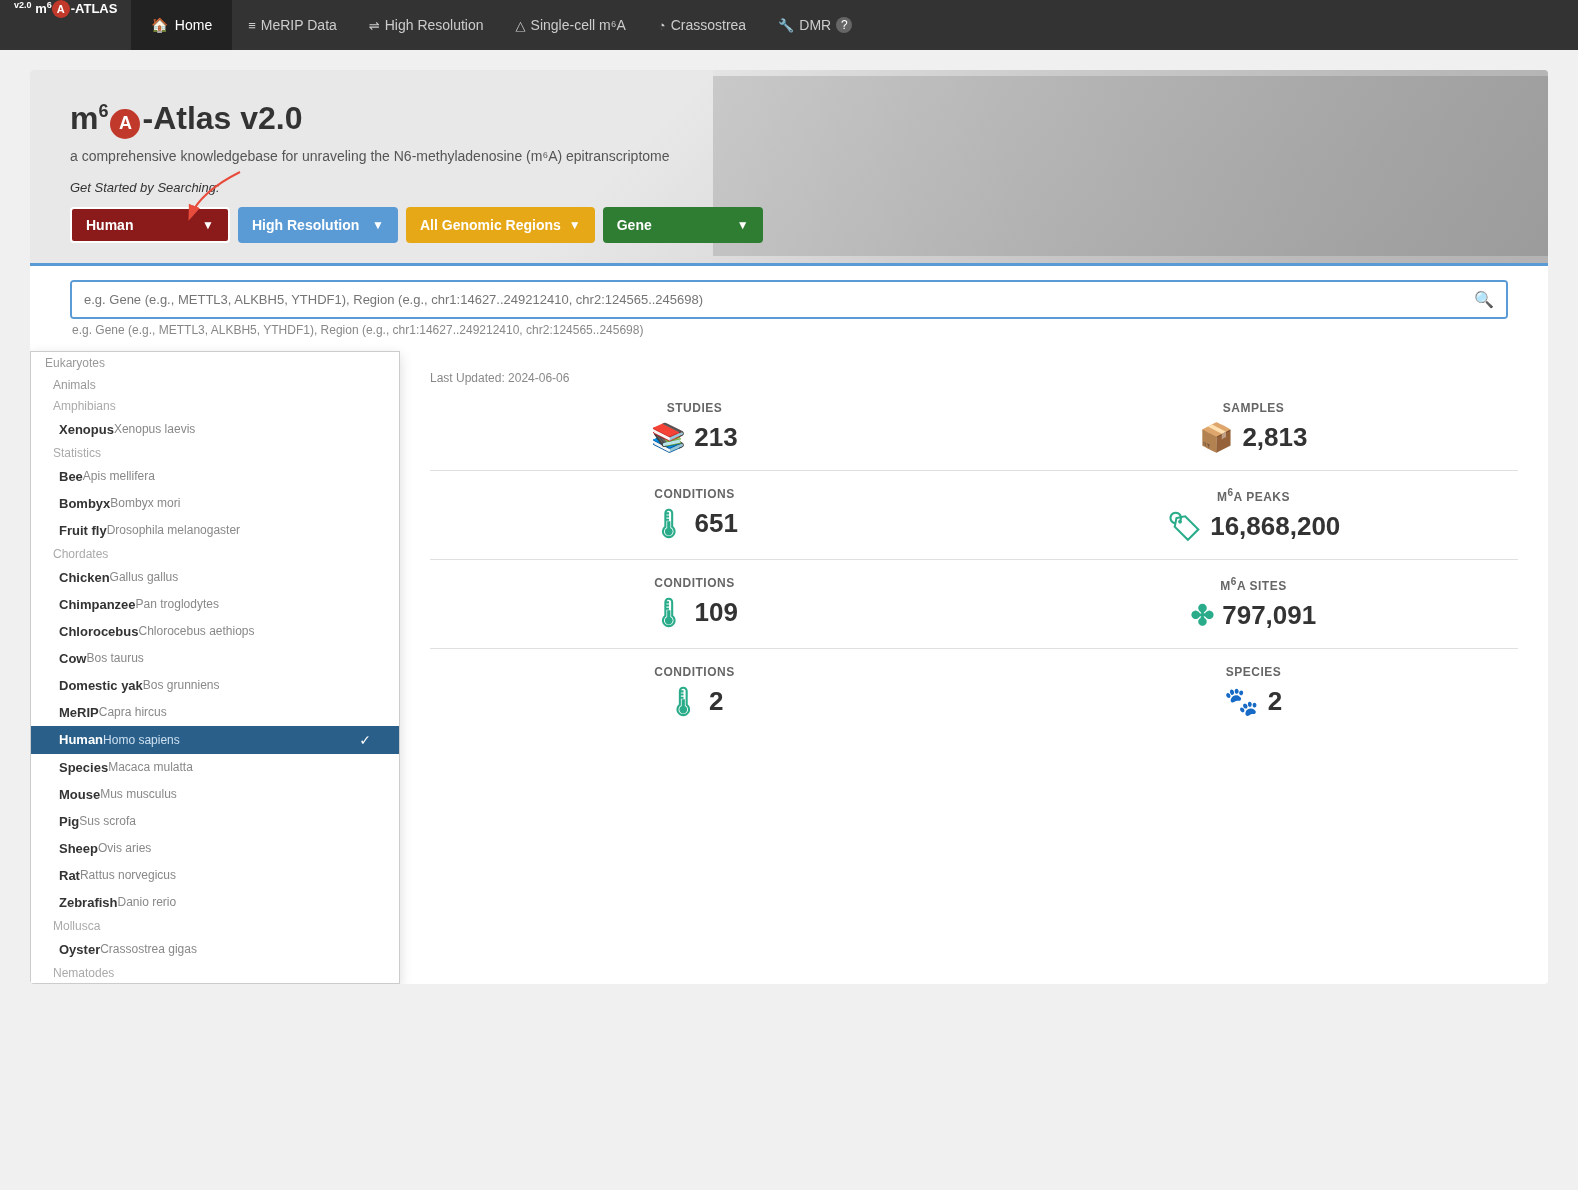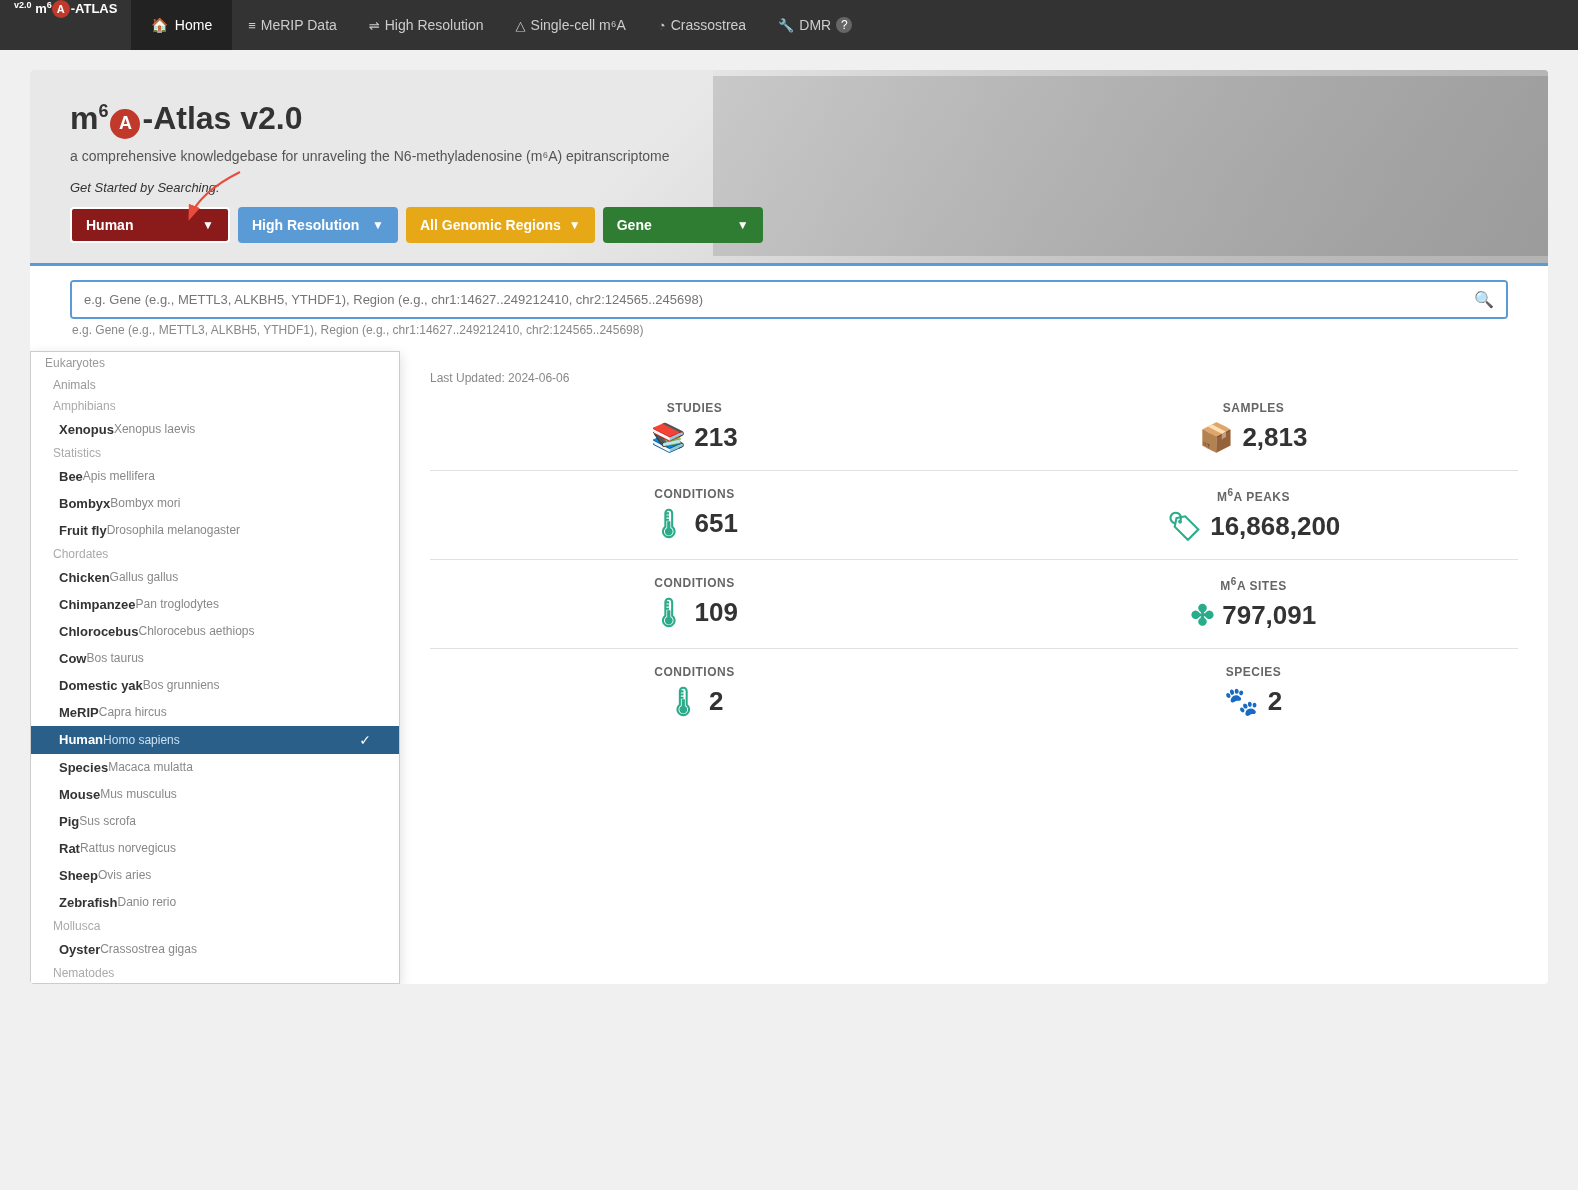--- a/index.html
+++ b/index.html
@@ -407,28 +407,28 @@
         </div>
         <div class="species-item">
           <span class="species-name">Mouse</span>
           <span class="sci-name">Mus musculus</span>
         </div>
         <div class="species-item">
           <span class="species-name">Pig</span>
           <span class="sci-name">Sus scrofa</span>
         </div>
         <div class="species-item">
+          <span class="species-name">Sheep</span>
+          <span class="sci-name">Ovis aries</span>
+        </div>
+        <div class="species-item">
           <span class="species-name">Rat</span>
           <span class="sci-name">Rattus norvegicus</span>
         </div>
         <div class="species-item">
-          <span class="species-name">Sheep</span>
-          <span class="sci-name">Ovis aries</span>
-        </div>
-        <div class="species-item">
           <span class="species-name">Zebrafish</span>
           <span class="sci-name">Danio rerio</span>
         </div>
 
         <div class="species-sub-label">Mollusca</div>
         <div class="species-item">
           <span class="species-name">Oyster</span>
           <span class="sci-name">Crassostrea gigas</span>
         </div>
 

